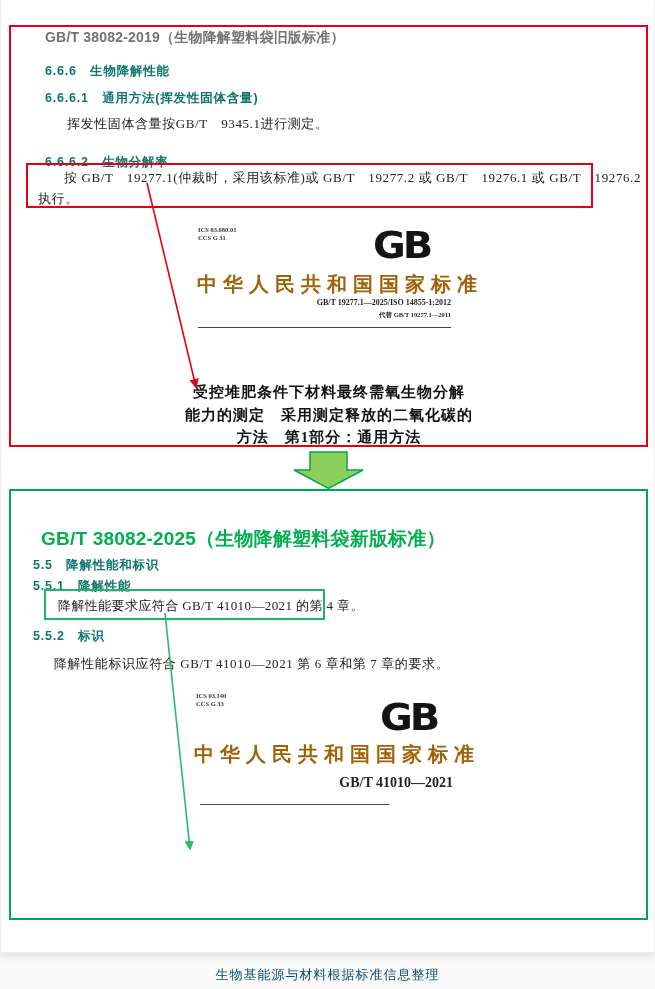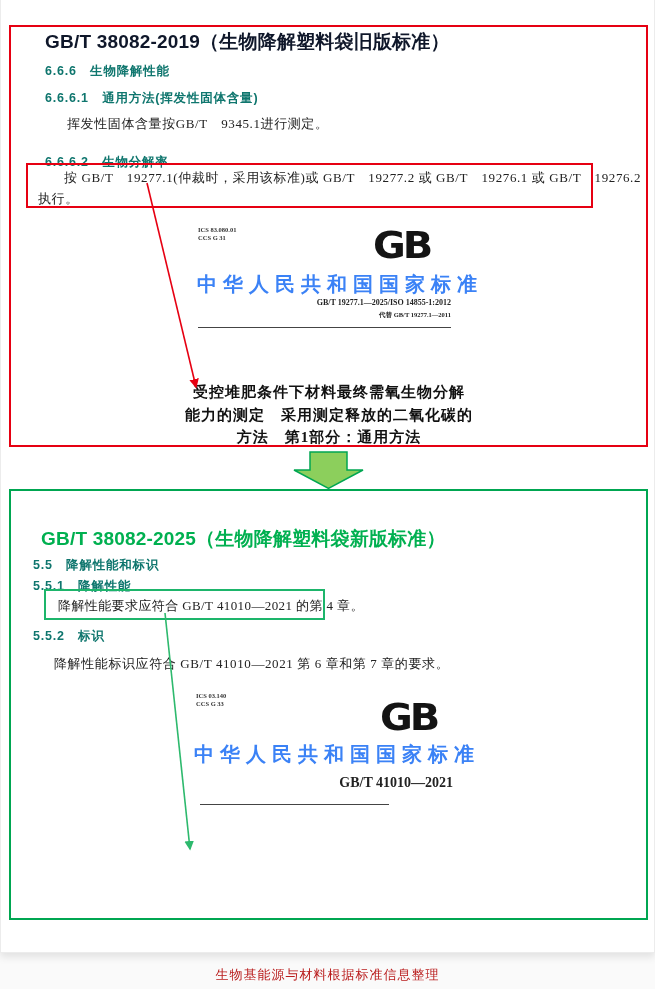--- a/index.html
+++ b/index.html
@@ -11,42 +11,42 @@
   .card{
     position:absolute;left:0;top:0;width:653px;height:952px;
     background:#ffffff;border:1px solid #ececec;border-top:none;
     box-shadow:0 4px 8px rgba(0,0,0,.10);
   }
   .panel{position:absolute;box-sizing:border-box;background:#fff;}
   .panel.old{left:8px;top:25px;width:639px;height:422px;border:2px solid #e60012;}
   .panel.new{left:8px;top:489px;width:639px;height:431px;border:2px solid #00a651;}
 
   .abs{position:absolute;white-space:nowrap;}
-  .title-red{left:44px;top:29px;font-size:19px;font-weight:700;color:#0f172a;letter-spacing:.2px;}
+  .title-red{left:44px;top:29px;font-size:14px;font-weight:700;color:#737373;letter-spacing:.2px;}
   .title-green{left:40px;top:526px;font-size:19px;font-weight:700;color:#00b050;letter-spacing:.2px;}
 
   .h-sans{font-size:12.5px;font-weight:700;color:#0f766e;letter-spacing:.8px;}
   .body-serif{font-family:"Liberation Serif",serif;font-size:13px;color:#222;letter-spacing:.6px;}
 
   
   .o-h1{left:44px;top:63px;}
   .o-h2{left:44px;top:90px;}
   .o-p1{left:66px;top:115px;}
   .o-h3{left:44px;top:142px;margin-top:12px;}
   .o-hl{left:25px;top:163px;width:567px;height:45px;border:2px solid #e60012;box-sizing:border-box;
         font-family:"Liberation Serif",serif;font-size:13px;color:#222;letter-spacing:.6px;
         padding:2px 10px 0 10px;line-height:21px;}
   .o-hl .ind{text-indent:26px;white-space:nowrap;}
 
   .doc-ics{font-family:"Liberation Serif",serif;font-size:6.5px;line-height:8px;color:#333;font-weight:700;}
   .o-ics{left:197px;top:226px;}
   .gb-logo{font-family:"DejaVu Sans",sans-serif;font-weight:900;font-size:40px;line-height:38px;
            letter-spacing:-3px;color:#141414;transform:scaleY(.93);transform-origin:top left;}
   .o-gb{left:372px;top:227px;}
-  .doc-heading{font-family:"Liberation Serif",serif;font-weight:700;font-size:20px;color:#3b82f6;letter-spacing:6px;}
+  .doc-heading{font-family:"Liberation Serif",serif;font-weight:700;font-size:20px;color:#a16207;letter-spacing:6px;}
   .o-heading{left:196px;top:271px;}
   .doc-stdno{font-family:"Liberation Serif",serif;font-weight:700;font-size:8px;color:#222;text-align:right;width:300px;}
   .o-stdno{left:150px;top:298px;}
   .o-replaces{left:150px;top:311px;font-size:6.5px;}
   .hline{height:1px;background:#444;}
   .o-hline{left:197px;top:327px;width:253px;}
   .doc-title{font-family:"Liberation Serif",serif;font-weight:700;font-size:15px;color:#111;
              text-align:center;line-height:22.5px;letter-spacing:1px;white-space:normal;}
   .o-doctitle{left:167px;top:381px;width:322px;}
 
@@ -61,21 +61,21 @@
   .n-ics{left:195px;top:692px;}
   .n-gb{left:379px;top:699px;}
   .n-heading{left:193px;top:741px;}
   .n-stdno{left:152px;top:775px;font-size:14px;}
   .n-hline{left:199px;top:804px;width:189px;}
   .n-doctitle{left:172px;top:860px;width:320px;letter-spacing:.5px;}
   .n-subtitle{left:128px;top:892px;width:400px;text-align:center;
               font-family:"Liberation Serif",serif;font-weight:700;font-size:7px;color:#222;}
 
   .caption{position:absolute;left:0;top:966px;width:655px;text-align:center;
-           font-size:13px;color:#b91c1c;letter-spacing:1px;}
+           font-size:13px;color:#0c4a6e;letter-spacing:1px;}
 
   svg.overlay{position:absolute;left:0;top:0;width:655px;height:989px;pointer-events:none;}
 </style>
 </head>
 <body>
 
 <div class="card">
 
   <section class="panel old"></section>
 

